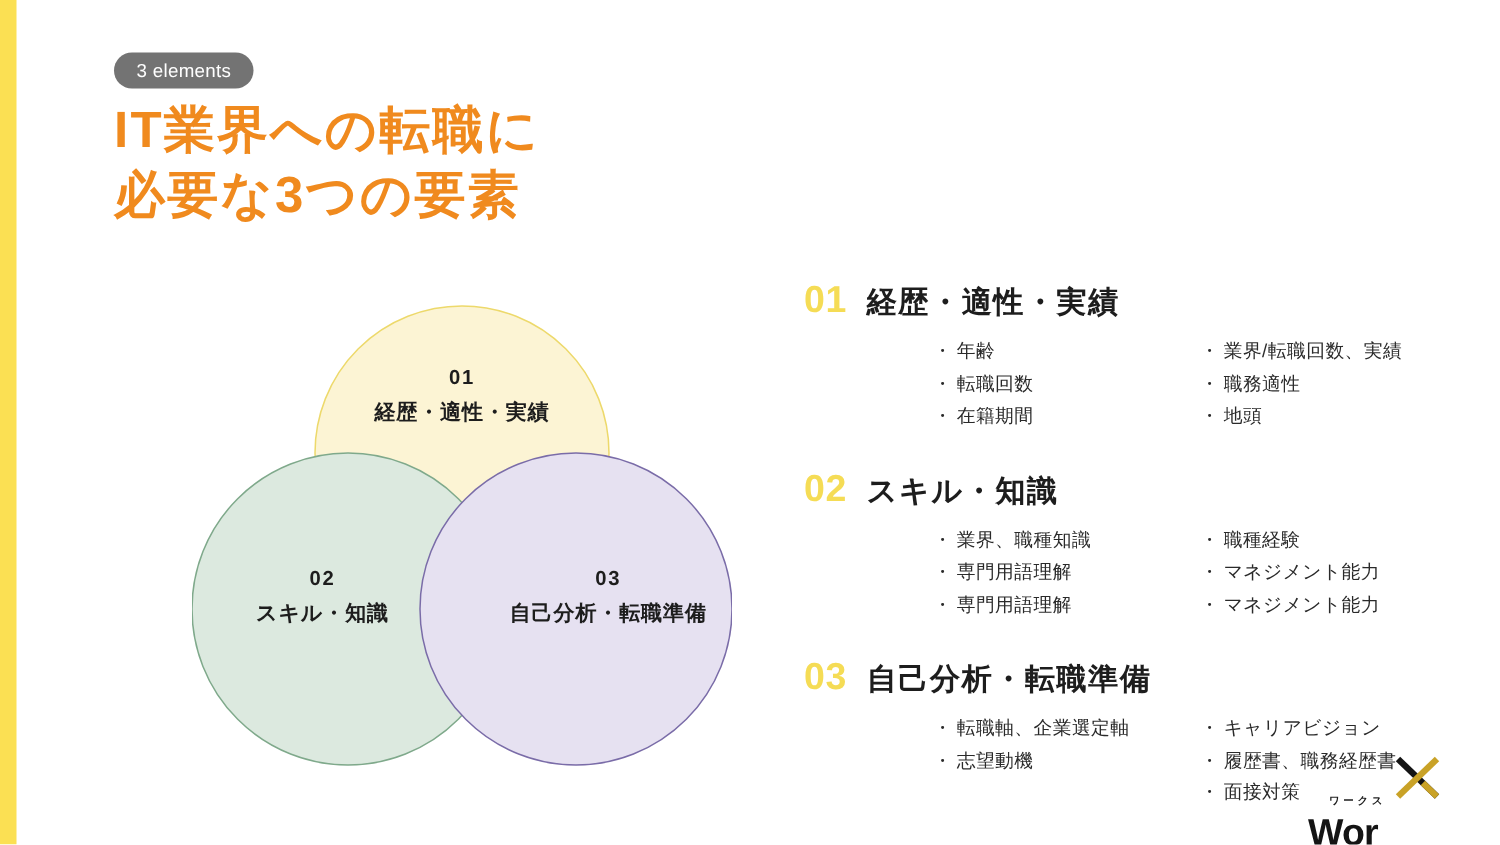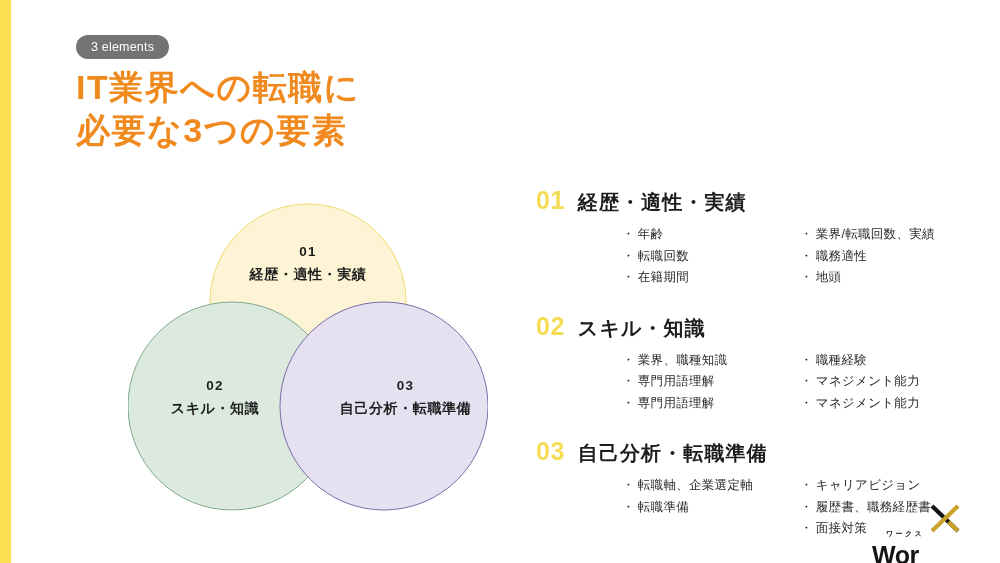--- a/index.html
+++ b/index.html
@@ -252,21 +252,21 @@
         </div>
       </div>
       <div class="section">
         <div class="sec-head">
           <div class="sec-num">03</div>
           <div class="sec-title">自己分析・転職準備</div>
         </div>
         <div class="sec-cols">
           <div class="sec-col left">
             <div class="bullet"><span class="dot">・</span><span>転職軸、企業選定軸</span></div>
-            <div class="bullet"><span class="dot">・</span><span>転職準備</span></div>
+            <div class="bullet"><span class="dot">・</span><span>志望動機</span></div>
           </div>
           <div class="sec-col right">
             <div class="bullet"><span class="dot">・</span><span>キャリアビジョン</span></div>
             <div class="bullet"><span class="dot">・</span><span>履歴書、職務経歴書</span></div>
             <div class="bullet"><span class="dot">・</span><span>面接対策</span></div>
           </div>
         </div>
       </div>
     </div>
 

